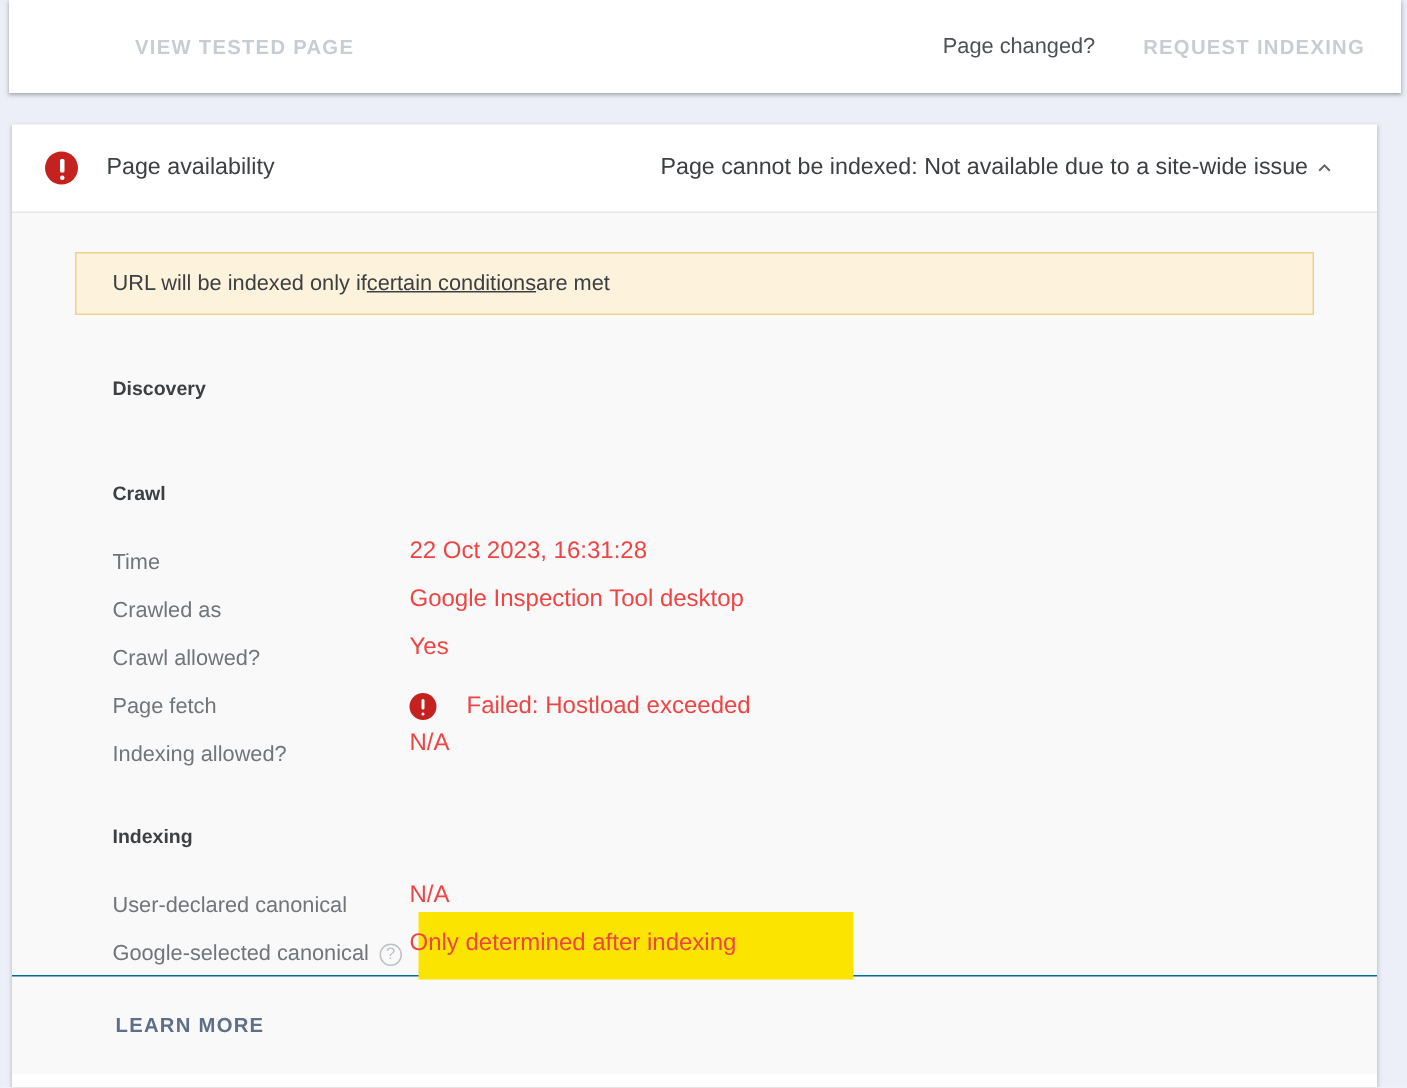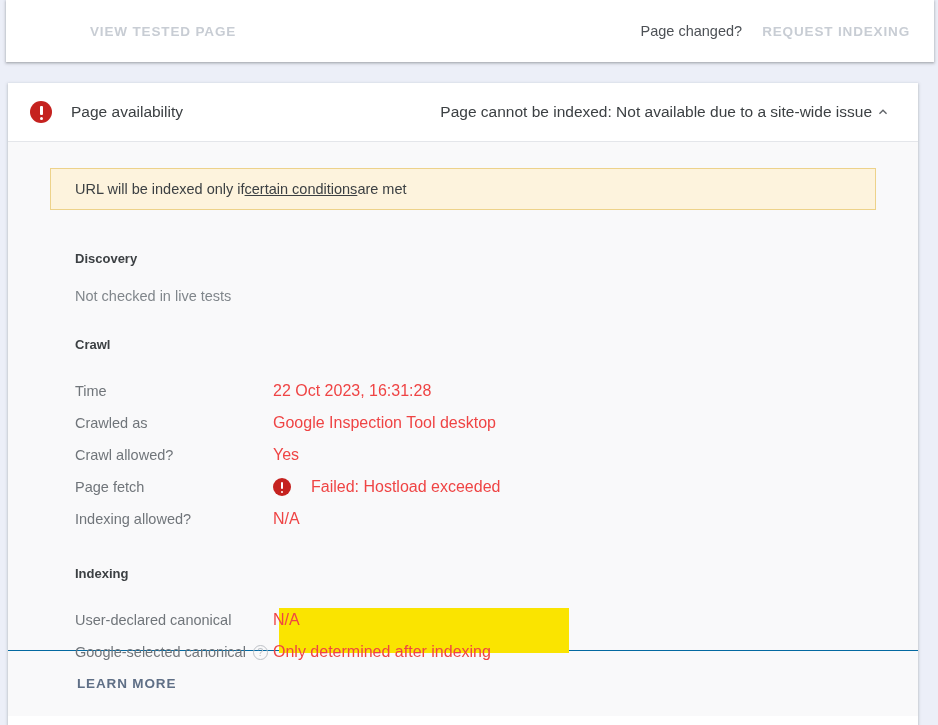--- a/index.html
+++ b/index.html
@@ -37,21 +37,21 @@
     padding: 6px 2px;
     font-family: "Liberation Sans", sans-serif;
     cursor: default;
     white-space: nowrap;
   }
   .btn-disabled { color: #c8cdd4; }
   .spacer { flex: 1 1 auto; }
   .page-changed {
     font-size: 14.5px;
     color: #4d5156;
-    margin-right: 18px;
+    margin-right: 30px;
     white-space: nowrap;
   }
 
   
   .result-card {
     position: absolute;
     left: 8px; top: 83px; width: 910px; height: 642px;
     background: #ffffff;
     box-shadow: 0 1px 2px rgba(60,64,67,.22), 0 1px 3px 1px rgba(60,64,67,.12);
     overflow: hidden;
@@ -140,21 +140,20 @@
     color: #3c4043;
     padding-left: 67px;
   }
   .muted-line {
     font-size: 14.5px;
     color: #80868b;
     padding-left: 67px;
   }
   .kv-row {
     display: flex;
-    align-items: center;
     height: 32px;
     position: relative;
   }
   .kv-label {
     width: 265px;
     flex: 0 0 auto;
     padding-left: 67px;
     font-size: 14.5px;
     color: #70757a;
     display: flex;
@@ -273,21 +272,20 @@
 
       <div class="notice">
         <span>URL will be indexed only if </span>
           <a href="#">certain conditions</a>
           <span> are met</span>
       </div>
 
       <div style="height:41px"></div>
       <div class="section-title">Discovery</div>
       <div style="height:22px"></div>
-      <div class="muted-line">Not checked in live tests</div>
 
       <div style="height:33px"></div>
       <div class="section-title">Crawl</div>
       <div style="height:23px"></div>
 
       <div class="kv-row">
         <span class="kv-label">Time</span>
         <span class="kv-value">22 Oct 2023, 16:31:28</span>
       </div>
       <div class="kv-row">

